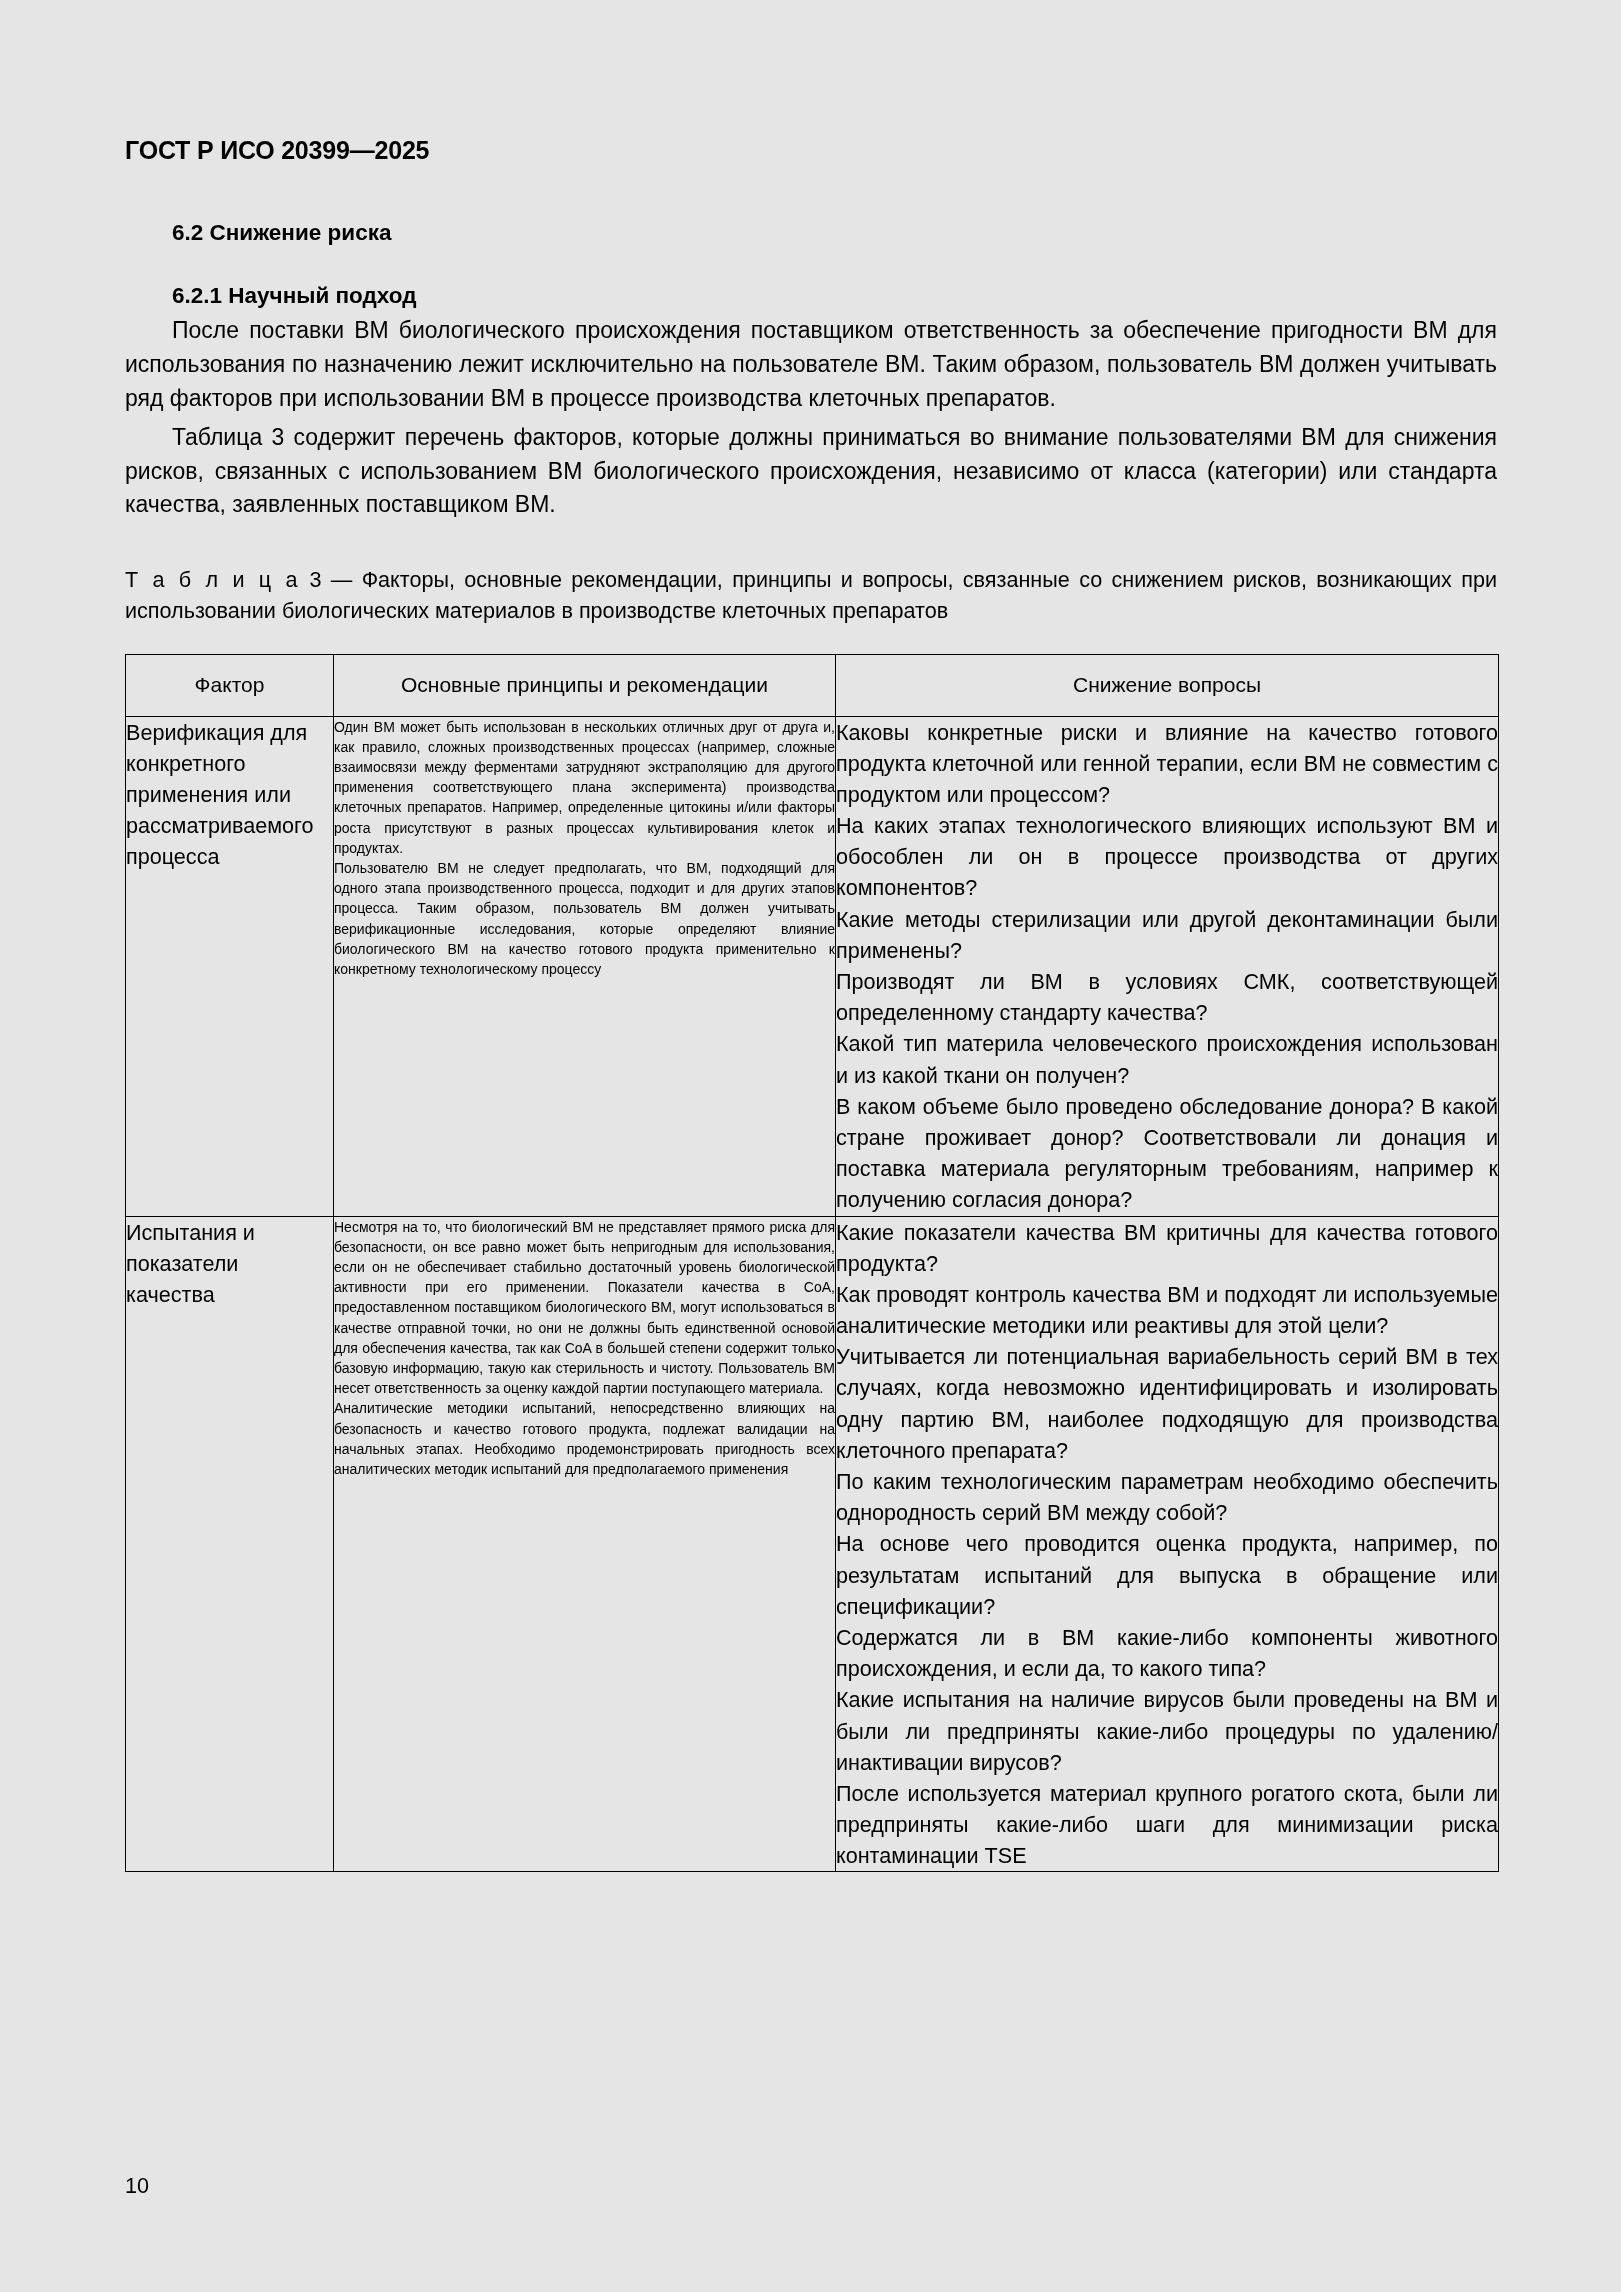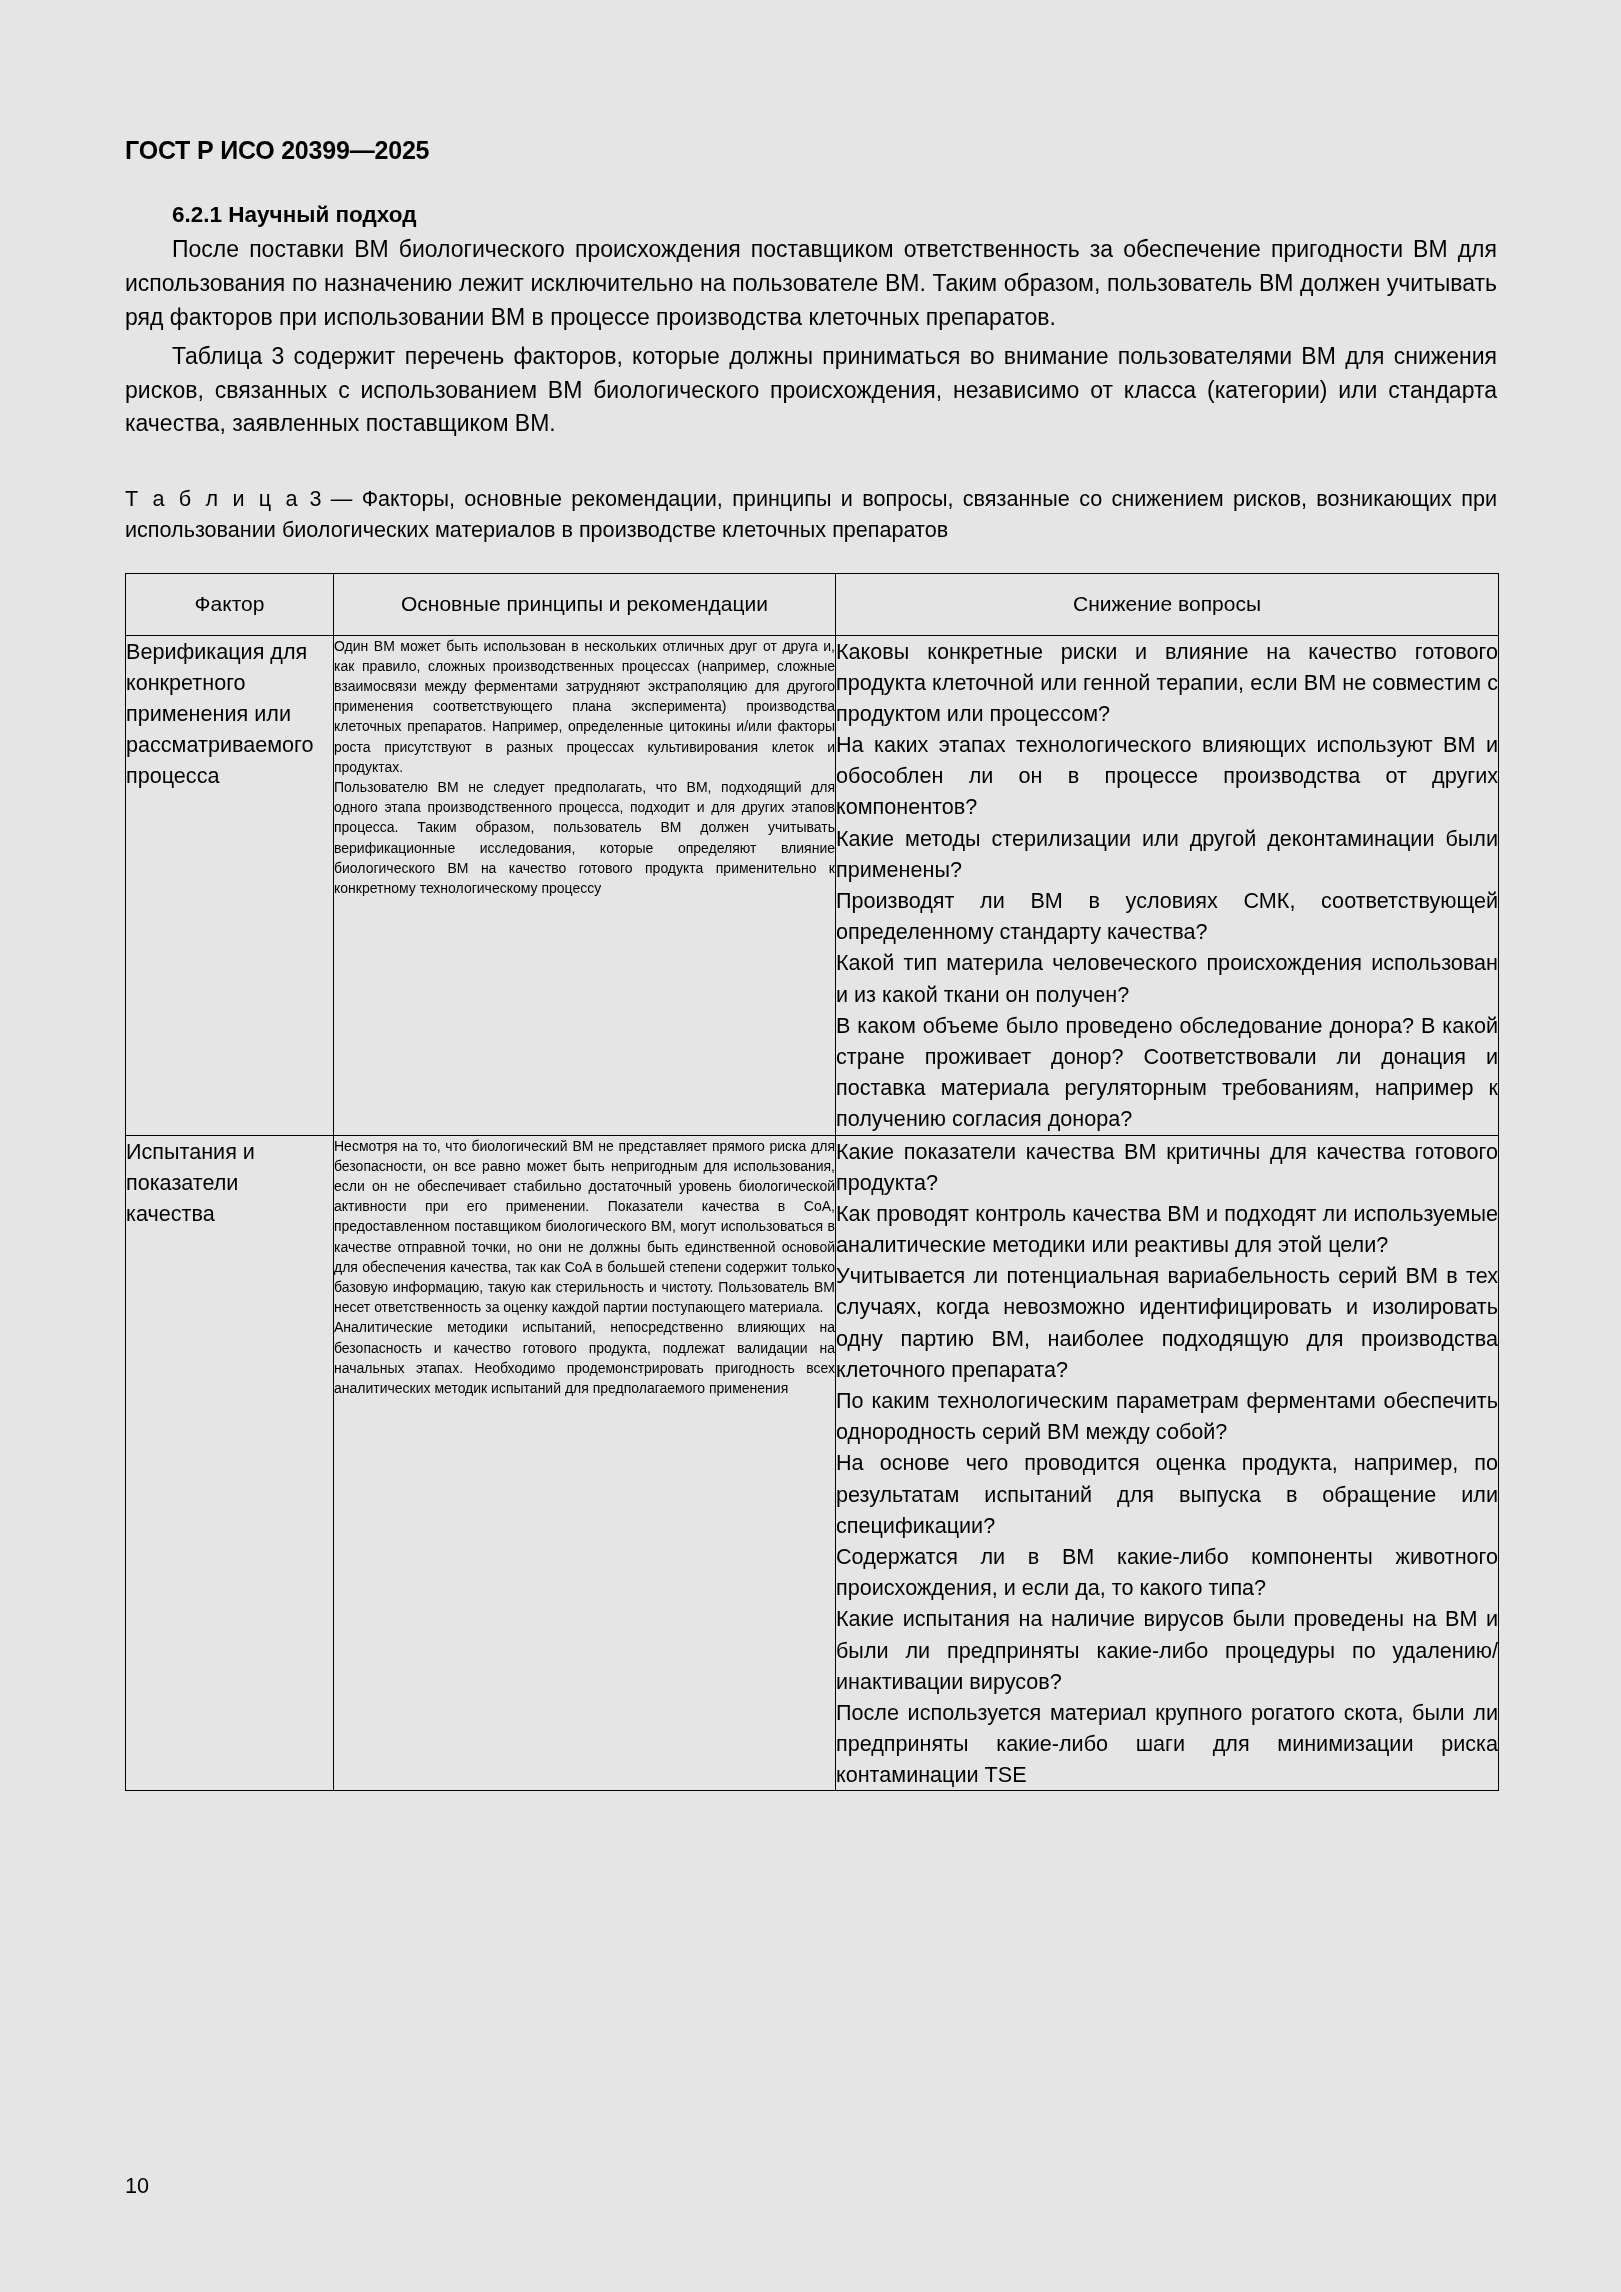--- a/index.html
+++ b/index.html
@@ -131,20 +131,21 @@
   }
 </style>
 </head>
 <body>
 
 <div class="page">
   <div class="content">
 
     <div class="doc-header">ГОСТ Р ИСО 20399—2025</div>
 
+    <h2 class="section-title">6.2 Снижение риска</h2>
 
     <h3 class="subsection-title">6.2.1 Научный подход</h3>
 
     <p class="body-par">После поставки ВМ биологического происхождения поставщиком ответственность за обеспечение пригодности ВМ для использования по назначению лежит исключительно на пользователе ВМ. Таким образом, пользователь ВМ должен учитывать ряд факторов при использовании ВМ в процессе производства клеточных препаратов.</p>
     <p class="body-par">Таблица 3 содержит перечень факторов, которые должны приниматься во внимание пользователями ВМ для снижения рисков, связанных с использованием ВМ биологического происхождения, независимо от класса (категории) или стандарта качества, заявленных поставщиком ВМ.</p>
 
     <p class="table-caption"><span class="caption-label">Т а б л и ц а</span> <span>3</span> <span>—</span> <span>Факторы, основные рекомендации, принципы и вопросы, связанные со снижением рисков, возникающих при использовании биологических материалов в производстве клеточных препаратов</span></p>
 
     <table class="factors">
       <colgroup>
@@ -178,21 +179,21 @@
         <tr>
           <td class="col-factor">Испытания и показатели качества</td>
           <td class="col-principles">
             <p>Несмотря на то, что биологический ВМ не представляет прямого риска для безопасности, он все равно может быть непригодным для использования, если он не обеспечивает стабильно достаточный уровень биологической активности при его применении. Показатели качества в CoA, предоставленном поставщиком биологического ВМ, могут использоваться в качестве отправной точки, но они не должны быть единственной основой для обеспечения качества, так как CoA в большей степени содержит только базовую информацию, такую как стерильность и чистоту. Пользователь ВМ несет ответственность за оценку каждой партии поступающего материала.</p>
             <p>Аналитические методики испытаний, непосредственно влияющих на безопасность и качество готового продукта, подлежат валидации на начальных этапах. Необходимо продемонстрировать пригодность всех аналитических методик испытаний для предполагаемого применения</p>
           </td>
           <td class="col-questions">
             <p>Какие показатели качества ВМ критичны для качества готового продукта?</p>
             <p>Как проводят контроль качества ВМ и подходят ли используемые аналитические методики или реактивы для этой цели?</p>
             <p>Учитывается ли потенциальная вариабельность серий ВМ в тех случаях, когда невозможно идентифицировать и изолировать одну партию ВМ, наиболее подходящую для производства клеточного препарата?</p>
-            <p>По каким технологическим параметрам ферментами обеспечить однородность серий ВМ между собой?</p>
+            <p>По каким технологическим параметрам необходимо обеспечить однородность серий ВМ между собой?</p>
             <p>На основе чего проводится оценка продукта, например, по результатам испытаний для выпуска в обращение или спецификации?</p>
             <p>Содержатся ли в ВМ какие-либо компоненты животного происхождения, и если да, то какого типа?</p>
             <p>Какие испытания на наличие вирусов были проведены на ВМ и были ли предприняты какие-либо процедуры по удалению/инактивации вирусов?</p>
             <p>После используется материал крупного рогатого скота, были ли предприняты какие-либо шаги для минимизации риска контаминации TSE</p>
           </td>
         </tr>
       </tbody>
     </table>
 
   </div>

